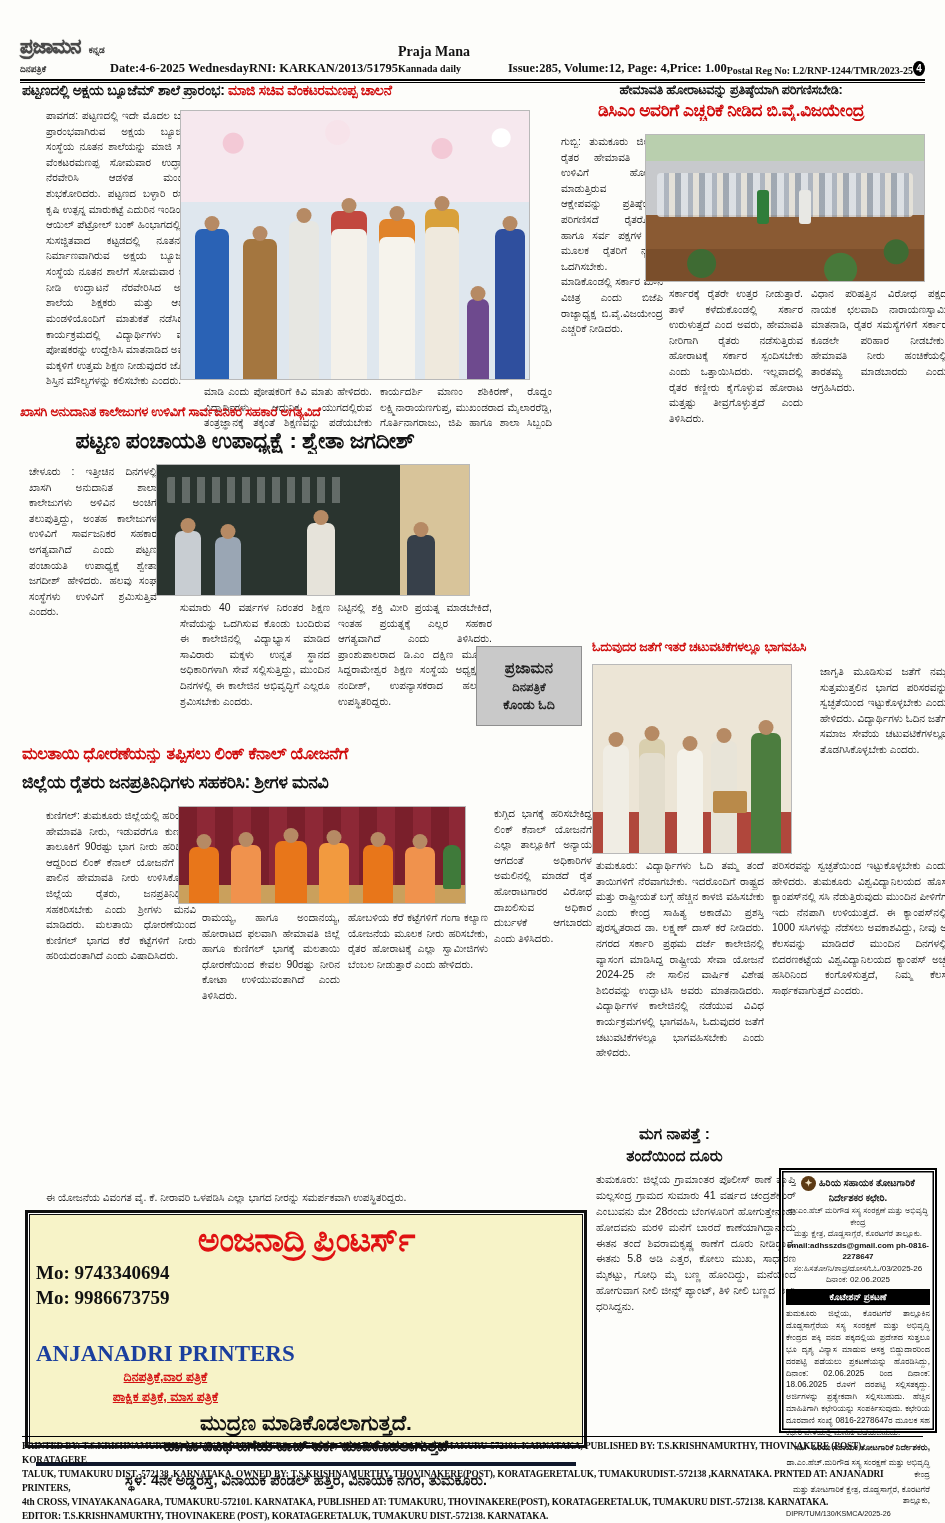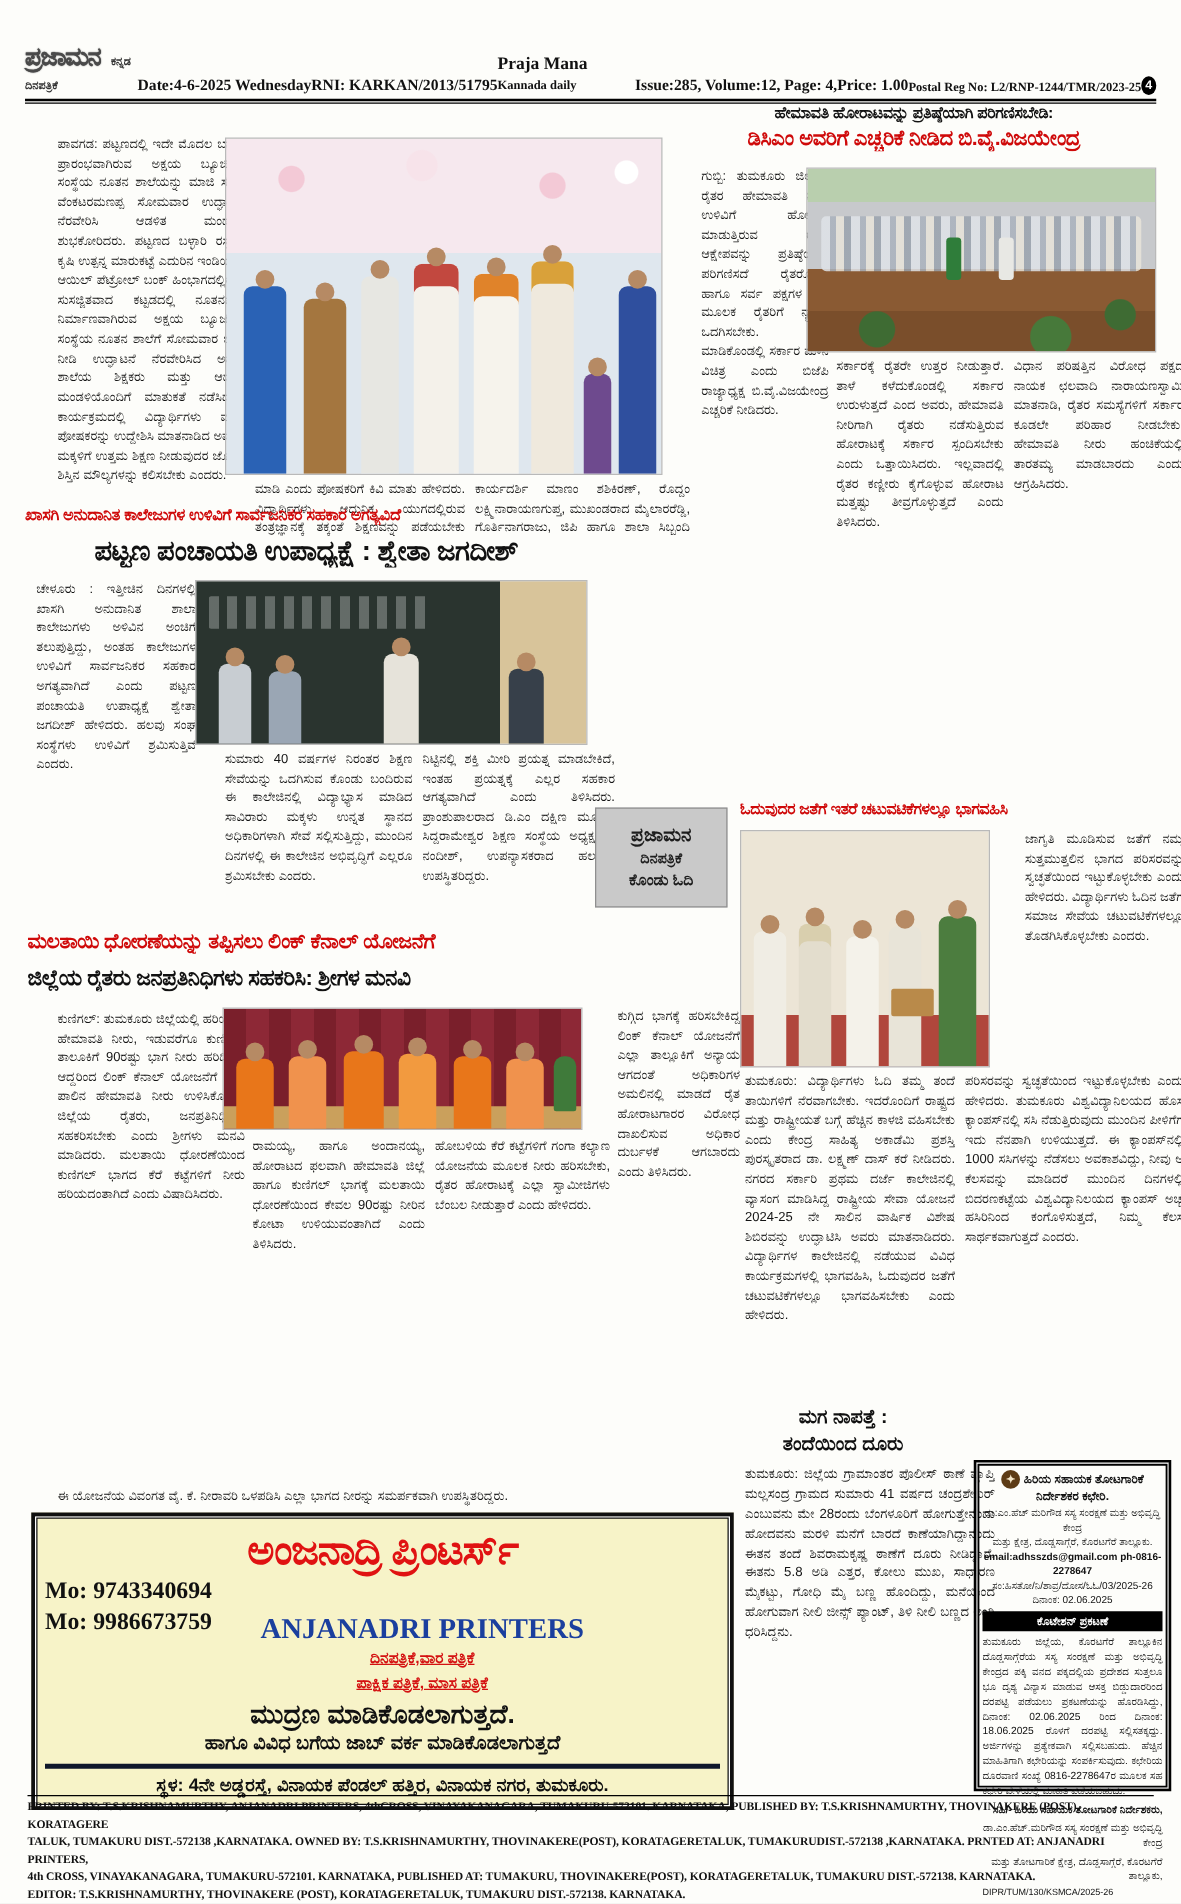--- a/index.html
+++ b/index.html
@@ -39,21 +39,21 @@
   #notice .n-bar{background:#000;color:#fff;font-weight:bold;text-align:center;font-size:9px;
                  padding:1.5px 0;margin:3px 0;}
   #notice .n-body{text-align:justify;overflow-wrap:anywhere;}
   #notice .n-sign{text-align:right;font-weight:bold;margin-top:3px;}
   .emblem{display:inline-flex;width:15px;height:15px;border-radius:50%;background:#5d3b15;color:#f4e6c8;
           font-size:9px;align-items:center;justify-content:center;margin-right:3px;vertical-align:middle;}
   
   #adbox{border:3px solid #101010;box-shadow:0 0 0 1px #fff inset,0 0 0 2px #101010 inset;
          background:#f7f3c8;text-align:center;padding:10px 8px 4px 8px;}
   #ad-title{font-size:33px;font-weight:bold;color:#e01212;letter-spacing:-1px;line-height:1.05;}
-  #ad-cols{display:flex;justify-content:space-between;align-items:flex-start;margin-top:2px;}
+  #ad-cols{display:flex;justify-content:space-between;align-items:flex-start;margin-top:2px;flex-direction:column;}
   #ad-mo{font-family:"Liberation Serif",serif;font-weight:bold;font-size:19px;text-align:left;line-height:1.35;}
   #ad-en{font-family:"Liberation Serif",serif;font-weight:bold;font-size:23px;color:#1b3f9e;margin-top:30px;}
   .ad-red{color:#d41111;font-weight:bold;font-size:12.5px;text-decoration:underline;line-height:1.6;}
   #ad-k1{font-size:21px;font-weight:bold;margin-top:4px;}
   #ad-k2{font-size:15.5px;font-weight:bold;margin-top:2px;}
   #ad-loc{font-size:14.5px;font-weight:bold;border-top:4px solid #0f172a;margin-top:7px;padding-top:6px;}
   
   #imprint{border-top:1.5px solid #000;padding-top:3px;font-family:"Liberation Serif",serif;
            font-size:9.3px;font-weight:bold;line-height:1.5;letter-spacing:-0.1px;}
   .mini-head{font-weight:bold;text-align:center;line-height:1.25;}
@@ -72,20 +72,23 @@
     <div class="mh">RNI: KARKAN/2013/51795</div>
     <div class="paper-en">
       <span>Praja Mana</span>
       <span class="tail">Kannada daily</span>
     </div>
     <div class="mh">Issue:285, Volume:12, Page: 4,Price: 1.00</div>
     <div class="mh small">Postal Reg No: L2/RNP-1244/TMR/2023-25</div>
     <div class="badge">4</div>
   </div>
 
+  <div class="abs hl" style="top:82px;left:22px;width:508px;font-size:14px;letter-spacing:-0.3px;">
+    <span>ಪಟ್ಟಣದಲ್ಲಿ ಅಕ್ಷಯ ಬ್ಯೂಜೆಮ್ ಶಾಲೆ ಪ್ರಾರಂಭ: </span><span class="red">ಮಾಜಿ ಸಚಿವ ವೆಂಕಟರಮಣಪ್ಪ ಚಾಲನೆ</span>
+  </div>
   <div class="abs body-txt" style="top:108px;left:22px;width:150px;height:322px;">ಪಾವಗಡ: ಪಟ್ಟಣದಲ್ಲಿ ಇದೇ ಮೊದಲ ಬಾರಿಗೆ ಪ್ರಾರಂಭವಾಗಿರುವ ಅಕ್ಷಯ ಬ್ಯೂಜಿಮ್ ಸಂಸ್ಥೆಯ ನೂತನ ಶಾಲೆಯನ್ನು ಮಾಜಿ ಸಚಿವ ವೆಂಕಟರಮಣಪ್ಪ ಸೋಮವಾರ ಉದ್ಘಾಟನೆ ನೆರವೇರಿಸಿ ಆಡಳಿತ ಮಂಡಳಿಗೆ ಶುಭಕೋರಿದರು. ಪಟ್ಟಣದ ಬಳ್ಳಾರಿ ರಸ್ತೆಯ ಕೃಷಿ ಉತ್ಪನ್ನ ಮಾರುಕಟ್ಟೆ ಎದುರಿನ ಇಂಡಿಯನ್ ಆಯಿಲ್ ಪೆಟ್ರೋಲ್ ಬಂಕ್ ಹಿಂಭಾಗದಲ್ಲಿರುವ ಸುಸಜ್ಜಿತವಾದ ಕಟ್ಟಡದಲ್ಲಿ ನೂತನವಾಗಿ ನಿರ್ಮಾಣವಾಗಿರುವ ಅಕ್ಷಯ ಬ್ಯೂಜೆಮ್ ಸಂಸ್ಥೆಯ ನೂತನ ಶಾಲೆಗೆ ಸೋಮವಾರ ಭೇಟಿ ನೀಡಿ ಉದ್ಘಾಟನೆ ನೆರವೇರಿಸಿದ ಅವರು ಶಾಲೆಯ ಶಿಕ್ಷಕರು ಮತ್ತು ಆಡಳಿತ ಮಂಡಳಿಯೊಂದಿಗೆ ಮಾತುಕತೆ ನಡೆಸಿದರು. ಕಾರ್ಯಕ್ರಮದಲ್ಲಿ ವಿದ್ಯಾರ್ಥಿಗಳು ಮತ್ತು ಪೋಷಕರನ್ನು ಉದ್ದೇಶಿಸಿ ಮಾತನಾಡಿದ ಅವರು, ಮಕ್ಕಳಿಗೆ ಉತ್ತಮ ಶಿಕ್ಷಣ ನೀಡುವುದರ ಜೊತೆಗೆ ಶಿಸ್ತಿನ ಮೌಲ್ಯಗಳನ್ನು ಕಲಿಸಬೇಕು ಎಂದರು.</div>
   <div class="photo" style="top:110px;left:180px;width:348px;height:268px;
        background:
          radial-gradient(circle at 15% 12%, #f3c9d6 0 10px, transparent 11px),
          radial-gradient(circle at 45% 8%, #f7e3ea 0 12px, transparent 13px),
          radial-gradient(circle at 75% 14%, #f3c9d6 0 10px, transparent 11px),
          radial-gradient(circle at 92% 10%, #fff 0 9px, transparent 10px),
          linear-gradient(#f6e8ee 0 34%, #dfe7ee 34% 100%);">
     <i class="p" style="left:14px;width:34px;height:150px;background:#2a62b5;"></i>
     <i class="p" style="left:62px;width:34px;height:140px;background:#a4763f;"></i>

